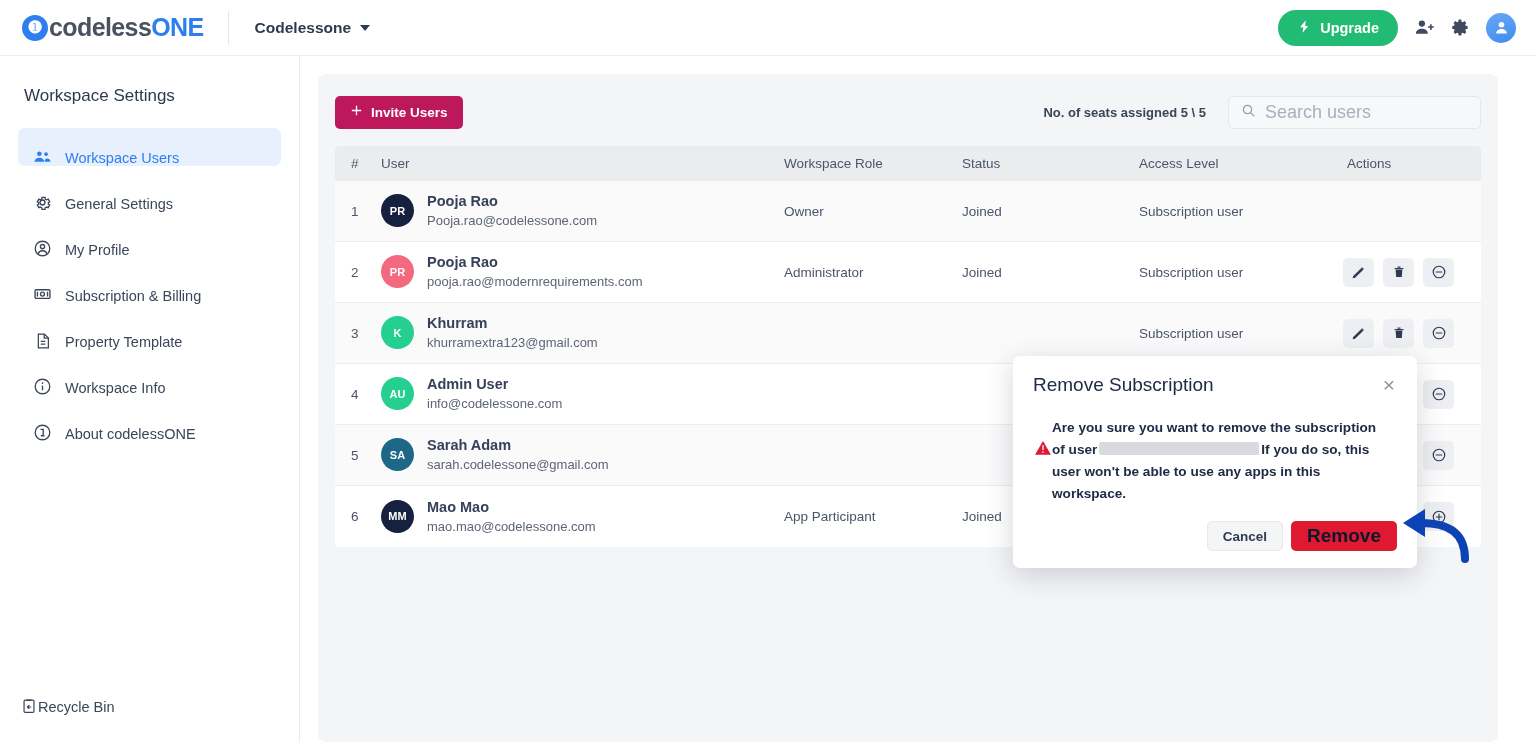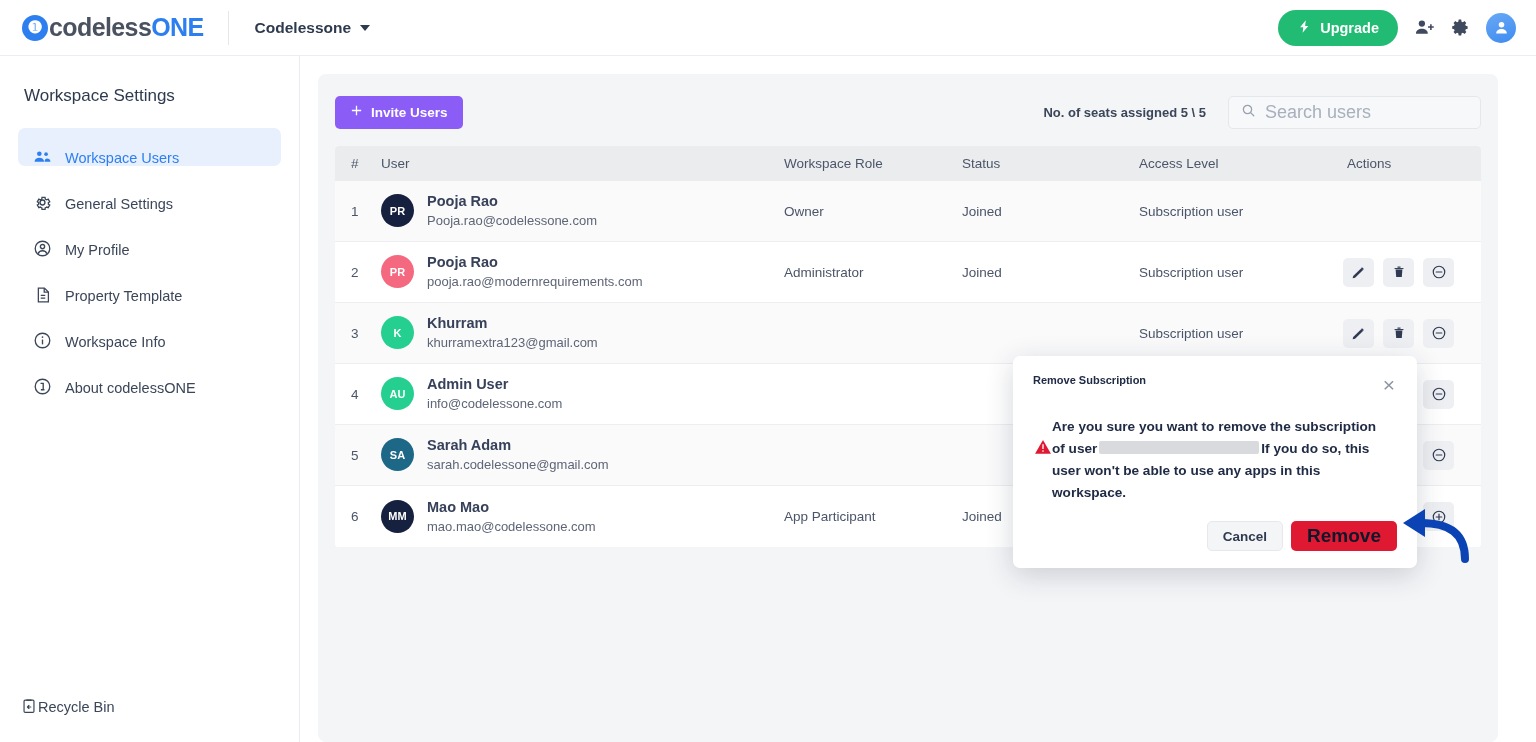--- a/index.html
+++ b/index.html
@@ -113,21 +113,21 @@
     border-radius: 8px;
     position: relative;
     padding: 18px 17px 0 17px;
   }
   .toolbar {
     display: flex; align-items: center; height: 40px;
     margin-bottom: 14px;
   }
   .invite-btn {
     height: 33px; padding: 0 15px; border-radius: 5px;
-    background: #8b5cf6; color: #fff; border: none;
+    background: #be185d; color: #fff; border: none;
     display: flex; align-items: center; gap: 8px;
     font-size: 13.5px; font-weight: bold; cursor: pointer;
   }
   .seats {
     margin-left: auto; font-size: 13px; color: #3b4659;
     font-weight: bold; margin-right: 22px;
   }
   .search-box {
     width: 253px; height: 33px;
     background: #f7f8fa; border: 1px solid #e4e7ec;
@@ -183,21 +183,21 @@
     position: absolute;
     left: 713px; top: 300px;
     width: 404px; height: 212px;
     background: #fff;
     border-radius: 7px;
     box-shadow: 0 7px 28px rgba(25,35,60,0.19);
     padding: 18px 20px 0 20px;
     z-index: 50;
   }
   .m-head { display: flex; align-items: flex-start; }
-  .m-title { font-size: 11px; color: #202b45; font-weight: bold; }
+  .m-title { font-size: 19px; color: #202b45; font-weight: normal; }
   .m-close {
     margin-left: auto; background: none; border: none;
     color: #8d95a3; font-size: 21px; line-height: 1;
     cursor: pointer; padding: 0 2px;
   }
   .m-body { display: flex; gap: 0; margin-top: 21px; padding-left: 1px; }
   .m-text {
     font-size: 13.6px; color: #202b45; font-weight: bold;
     line-height: 1.62; width: 330px;
   }
@@ -304,20 +304,30 @@
         <span class="sic">
           <svg width="19" height="19" viewBox="0 0 24 24" fill="none" stroke="#3b4659" stroke-width="1.7">
               <circle cx="12" cy="12" r="9.2"></circle>
               <circle cx="12" cy="9.6" r="2.7"></circle>
               <path d="M6.6 18.6c.6-2.6 2.8-3.8 5.4-3.8s4.8 1.2 5.4 3.8"></path>
             </svg>
         </span>
         <span>My Profile</span>
       </div>
 
+      <div class="side-item">
+        <span class="sic">
+          <svg width="20" height="20" viewBox="0 0 24 24" fill="none" stroke="#3b4659" stroke-width="1.7">
+              <rect x="2.6" y="6.6" width="18.8" height="11" rx="1.4"></rect>
+              <circle cx="12" cy="12.1" r="2.5"></circle>
+              <path d="M5.6 9v6.2M18.4 9v6.2"></path>
+            </svg>
+        </span>
+        <span>Subscription &amp; Billing</span>
+      </div>
 
       <div class="side-item">
         <span class="sic">
           <svg width="18" height="18" viewBox="0 0 24 24" fill="none" stroke="#3b4659" stroke-width="1.7">
               <path d="M5.8 2.8h8.1l5.3 5.3v13.1H5.8z"></path>
               <path d="M13.6 2.9v5.3h5.4M9 12.6h6M9 16.2h6"></path>
             </svg>
         </span>
         <span>Property Template</span>
       </div>

